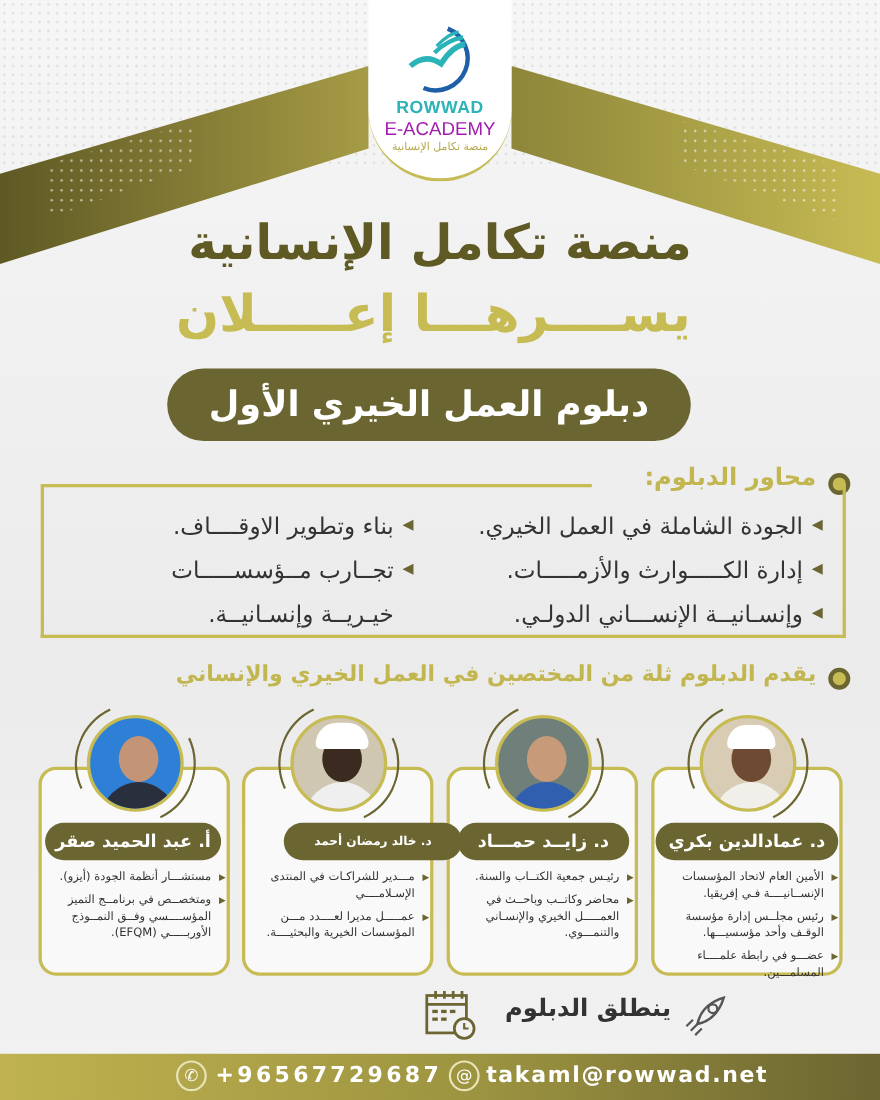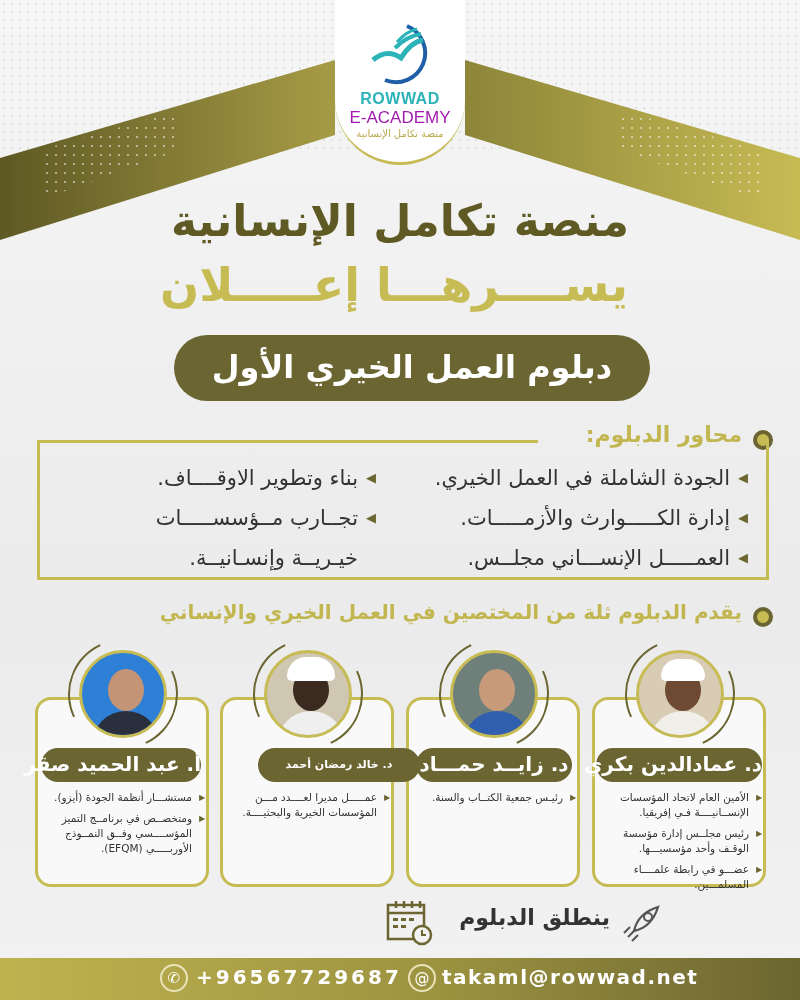--- a/index.html
+++ b/index.html
@@ -24,21 +24,21 @@
     display: flex; flex-direction: column; align-items: center; justify-content: flex-end;
     padding-bottom: 22px;
   }
   .logo-mark { position: absolute; top: 18px; left: 30px; }
   .logo-en1 { font-family: "Liberation Sans", sans-serif; color: #2bb3b8; font-size: 16px; font-weight: bold; letter-spacing: .5px; line-height: 20px; direction: ltr; }
   .logo-en2 { font-family: "Liberation Sans", sans-serif; color: #a21caf; font-size: 17px; line-height: 18px; direction: ltr; }
   .logo-ar { color: #b7a94a; font-size: 10px; line-height: 13px; }
   .title1 { position: absolute; top: 195px; left: 0; width: 800px; text-align: center; font-size: 44px; font-weight: bold; color: #5f5a24; }
   .title2 { position: absolute; top: 258px; left: 0; width: 788px; text-align: center; font-size: 46px; font-weight: bold; color: #c7bb54; letter-spacing: 2px; }
   .banner {
-    position: absolute; top: 335px; left: 174px; width: 476px; height: 66px;
+    position: absolute; top: 335px; left: 152px; width: 476px; height: 66px;
     background: #6b6531; border-radius: 33px;
     color: #fff; font-size: 32px; font-weight: bold; text-align: center; line-height: 64px;
   }
   .section-dot {
     position: absolute; width: 20px; height: 20px; border-radius: 50%;
     border: 4px solid #6b6531; background: #c7bb54;
   }
   .sec-title { position: absolute; font-size: 22px; font-weight: bold; color: #c2b650; }
   .axes-box {
     position: absolute; top: 440px; left: 37px; width: 732px; height: 140px;
@@ -55,21 +55,21 @@
   }
   .avatar {
     position: absolute; top: 650px; width: 88px; height: 88px; border-radius: 50%;
     border: 3px solid #c7bb54; overflow: hidden;
   }
   .avatar .head { position: absolute; left: 26px; top: 16px; width: 36px; height: 42px; border-radius: 50%; }
   .avatar .body { position: absolute; left: 10px; top: 58px; width: 68px; height: 40px; border-radius: 34px 34px 0 0; }
   .arc { position: absolute; width: 110px; height: 110px; border-radius: 50%; border: 2px solid transparent; }
   .name-pill {
     position: absolute; top: 748px; height: 34px; background: #6b6531; border-radius: 17px;
-    color: #fff; font-size: 20px; font-weight: bold; text-align: center; line-height: 33px; white-space: nowrap;
+    color: #fff; font-size: 16px; font-weight: bold; text-align: center; line-height: 33px; white-space: nowrap;
   }
   .bio { position: absolute; top: 790px; width: 158px; font-size: 10.5px; color: #333; line-height: 15px; }
   .bio li { list-style: none; position: relative; padding-right: 9px; margin-bottom: 6px; }
   .bio li::before { content: "◀"; position: absolute; right: -4px; top: 0; color: #6b6531; font-size: 8px; transform: scaleX(-1); }
   .date-row { position: absolute; top: 895px; left: 0; width: 800px; height: 60px; }
   .date-label { position: absolute; top: 10px; font-size: 22px; font-weight: bold; color: #333; white-space: nowrap; }
   .footer {
     position: absolute; top: 958px; left: 0; width: 800px; height: 42px;
     background: linear-gradient(90deg, #bfb24f 0%, #9c9340 55%, #6b6531 100%);
     direction: ltr;
@@ -127,21 +127,21 @@
     <div class="axis-item">
         <span class="tri">◀</span>
         <span>الجودة الشاملة في العمل الخيري.</span>
       </div>
     <div class="axis-item">
         <span class="tri">◀</span>
         <span>إدارة الكـــــوارث والأزمـــــات.</span>
       </div>
     <div class="axis-item">
         <span class="tri">◀</span>
-        <span>العمـــــل الإنســـاني مجلــس.</span>
+        <span>وإنسـانيــة الإنســـاني الدولـي.</span>
       </div>
   </div>
   <div class="axis-col" style="right:390px; width:320px;">
     <div class="axis-item">
         <span class="tri">◀</span>
         <span>بناء وتطوير الاوقــــاف.</span>
       </div>
     <div class="axis-item" style="white-space:normal;">
         <span class="tri">◀</span>
         <span class="two" style="width:250px;">تجــارب مــؤسســـــات خيـريــة وإنسـانيــة.</span>
@@ -168,31 +168,33 @@
 
 <div class="card" style="left:406px;"></div>
 <div class="arc" style="top:639px; left:439px; border-left-color:#6b6531; border-right-color:#6b6531; transform:rotate(20deg);"></div>
 <div class="avatar" style="left:450px; background:#6f7f7a;">
   <div class="head" style="background:#c79a7a;"></div>
     <div class="body" style="background:#2f5fae;"></div>
 </div>
 <div class="name-pill" style="left:416px; width:156px;">د. زايــد حمـــاد</div>
 <ul class="bio" style="left:414px;">
   <li>رئيـس جمعية الكتــاب والسنة.</li>
+  <li>محاضر وكاتــب وباحــث في العمـــــل الخيري والإنسـاني والتنمـــوي.</li>
 </ul>
 
 <div class="card" style="left:220px;"></div>
 <div class="arc" style="top:639px; left:253px; border-left-color:#6b6531; border-right-color:#6b6531; transform:rotate(20deg);"></div>
 <div class="avatar" style="left:264px; background:#cfc7b2;">
   <div class="head" style="background:#3a2a20;"></div>
     <div class="body" style="background:#efefef;"></div>
   <div style="position:absolute;left:20px;top:4px;width:48px;height:24px;border-radius:24px 24px 6px 6px;background:#fff;"></div>
 </div>
 <div class="name-pill" style="left:226px; width:162px; font-size:11px;margin-left:32px;">د. خالد رمضان أحمد</div>
 <ul class="bio" style="left:228px;">
+  <li>مـــدير للشراكـات في المنتدى الإسـلامــــي</li>
   <li>عمـــــل مديرا لعــــدد مـــن المؤسسات الخيرية والبحثيــــة.</li>
 </ul>
 
 <div class="card" style="left:35px;"></div>
 <div class="arc" style="top:639px; left:68px; border-left-color:#6b6531; border-right-color:#6b6531; transform:rotate(20deg);"></div>
 <div class="avatar" style="left:79px; background:#2e7fd6;">
   <div class="head" style="background:#c49476;"></div>
     <div class="body" style="background:#2a2f3e;"></div>
 </div>
 <div class="name-pill" style="left:41px; width:160px;">أ. عبد الحميد صقر</div>

